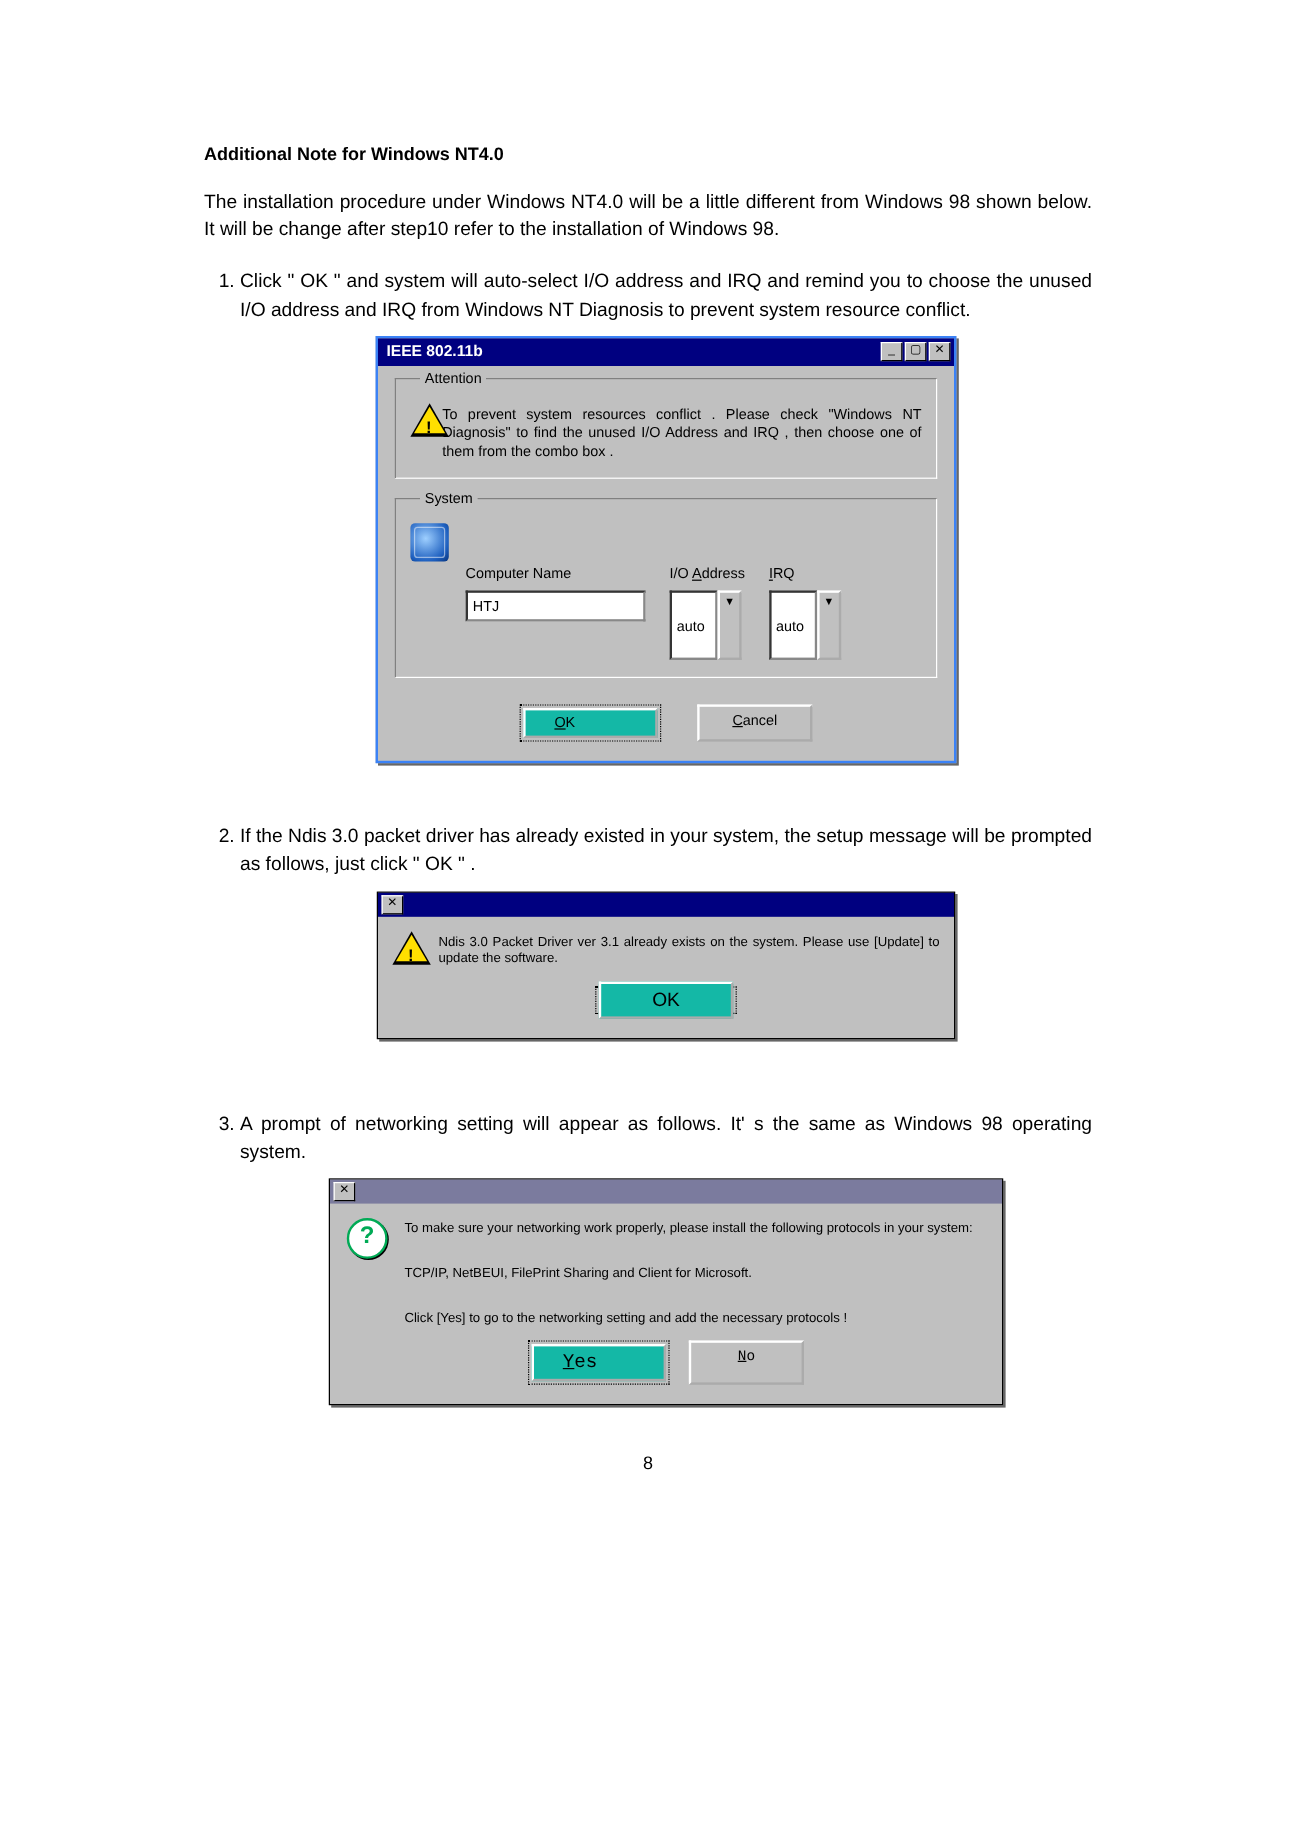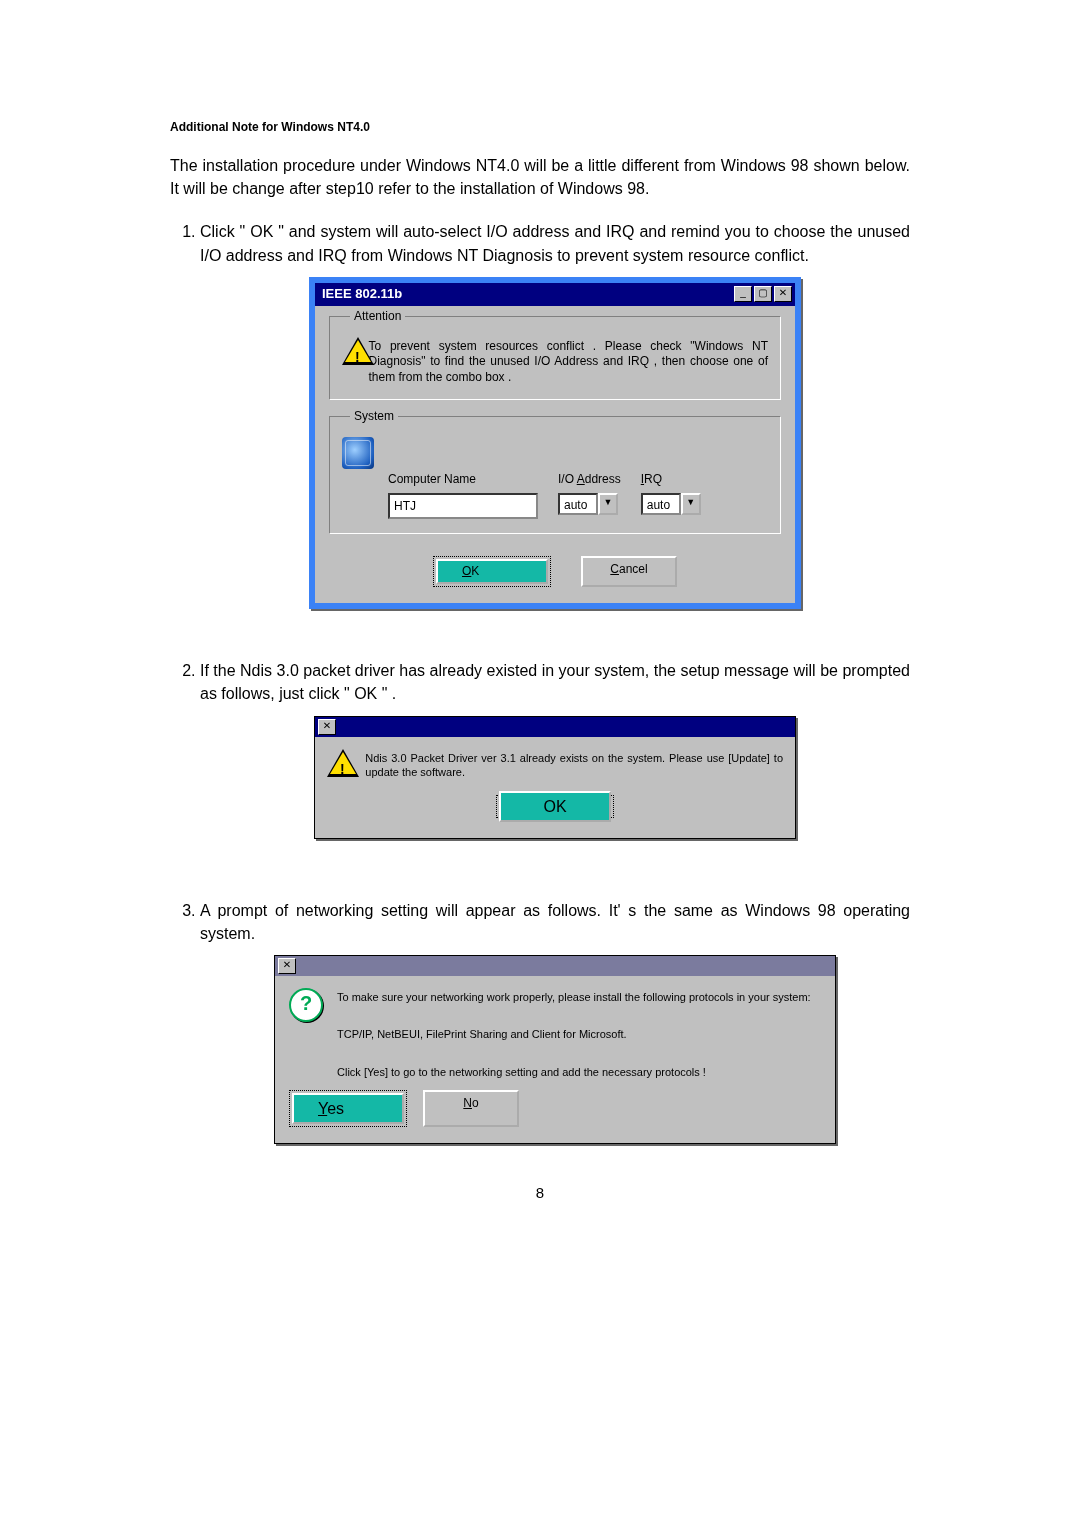--- a/index.html
+++ b/index.html
@@ -9,21 +9,21 @@
     font-family: Arial, Helvetica, sans-serif;
     font-size: 16px;
     color: #000;
     width: 1080px;
   }
   .page {
     padding: 120px 170px 80px 170px;
   }
   .heading {
     font-weight: bold;
-    font-size: 12px;
+    font-size: 15px;
     margin-bottom: 20px;
   }
   .para {
     font-size: 16px;
     line-height: 1.45;
     margin-bottom: 20px;
     text-align: justify;
   }
   ol.instr {
     padding-left: 30px;
@@ -33,21 +33,21 @@
     margin-bottom: 20px;
     line-height: 1.45;
     text-align: justify;
   }
 
   
   .dlg1 {
     width: 480px;
     margin: 10px auto 50px auto;
     background: #c0c0c0;
-    border: 6px solid #3b82f6;
+    border: 2px solid #3b82f6;
     box-shadow: 2px 2px 0 #666;
     font-family: "MS Sans Serif", Tahoma, sans-serif;
     font-size: 12px;
   }
   .tb {
     display: flex;
     align-items: center;
     padding: 2px 3px;
     background: linear-gradient(#0a2a7a,#0a2a7a);
   }
@@ -143,21 +143,21 @@
     height: 18px;
     box-sizing: content-box;
   }
   .combo {
     display: flex;
     width: 60px;
   }
   .combo-val {
     background: #fff;
     border: 2px inset #888;
-    padding: 2px 4px;
+    padding: 20px 4px;
     font-size: 12px;
     flex: 1;
     height: 14px;
   }
   .combo-btn {
     width: 16px;
     background: #c0c0c0;
     border: 2px outset #fff;
     font-size: 9px;
     text-align: center;
@@ -219,21 +219,21 @@
   .q-icon {
     width: 30px; height: 30px;
     border: 2px solid #0a5; border-radius: 50%;
     background: #fff;
     color: #0a5;
     font-weight: bold; font-size: 20px;
     text-align: center; line-height: 26px;
     box-shadow: 1px 1px 0 #000;
   }
   .dlg3 .msg { font-size: 11px; line-height: 1.7; }
-  .dlg3 .btnrow { display: flex; gap: 16px; padding: 8px 0 4px 0; }
+  .dlg3 .btnrow { display: flex; gap: 16px; justify-content: center; padding: 8px 0 4px 0; font-family: Liberation Mono, monospace; }
 
   .page-num {
     text-align: center;
     font-size: 15px;
     margin-top: 40px;
   }
 
   .u { text-decoration: underline; }
 </style>
 </head>

